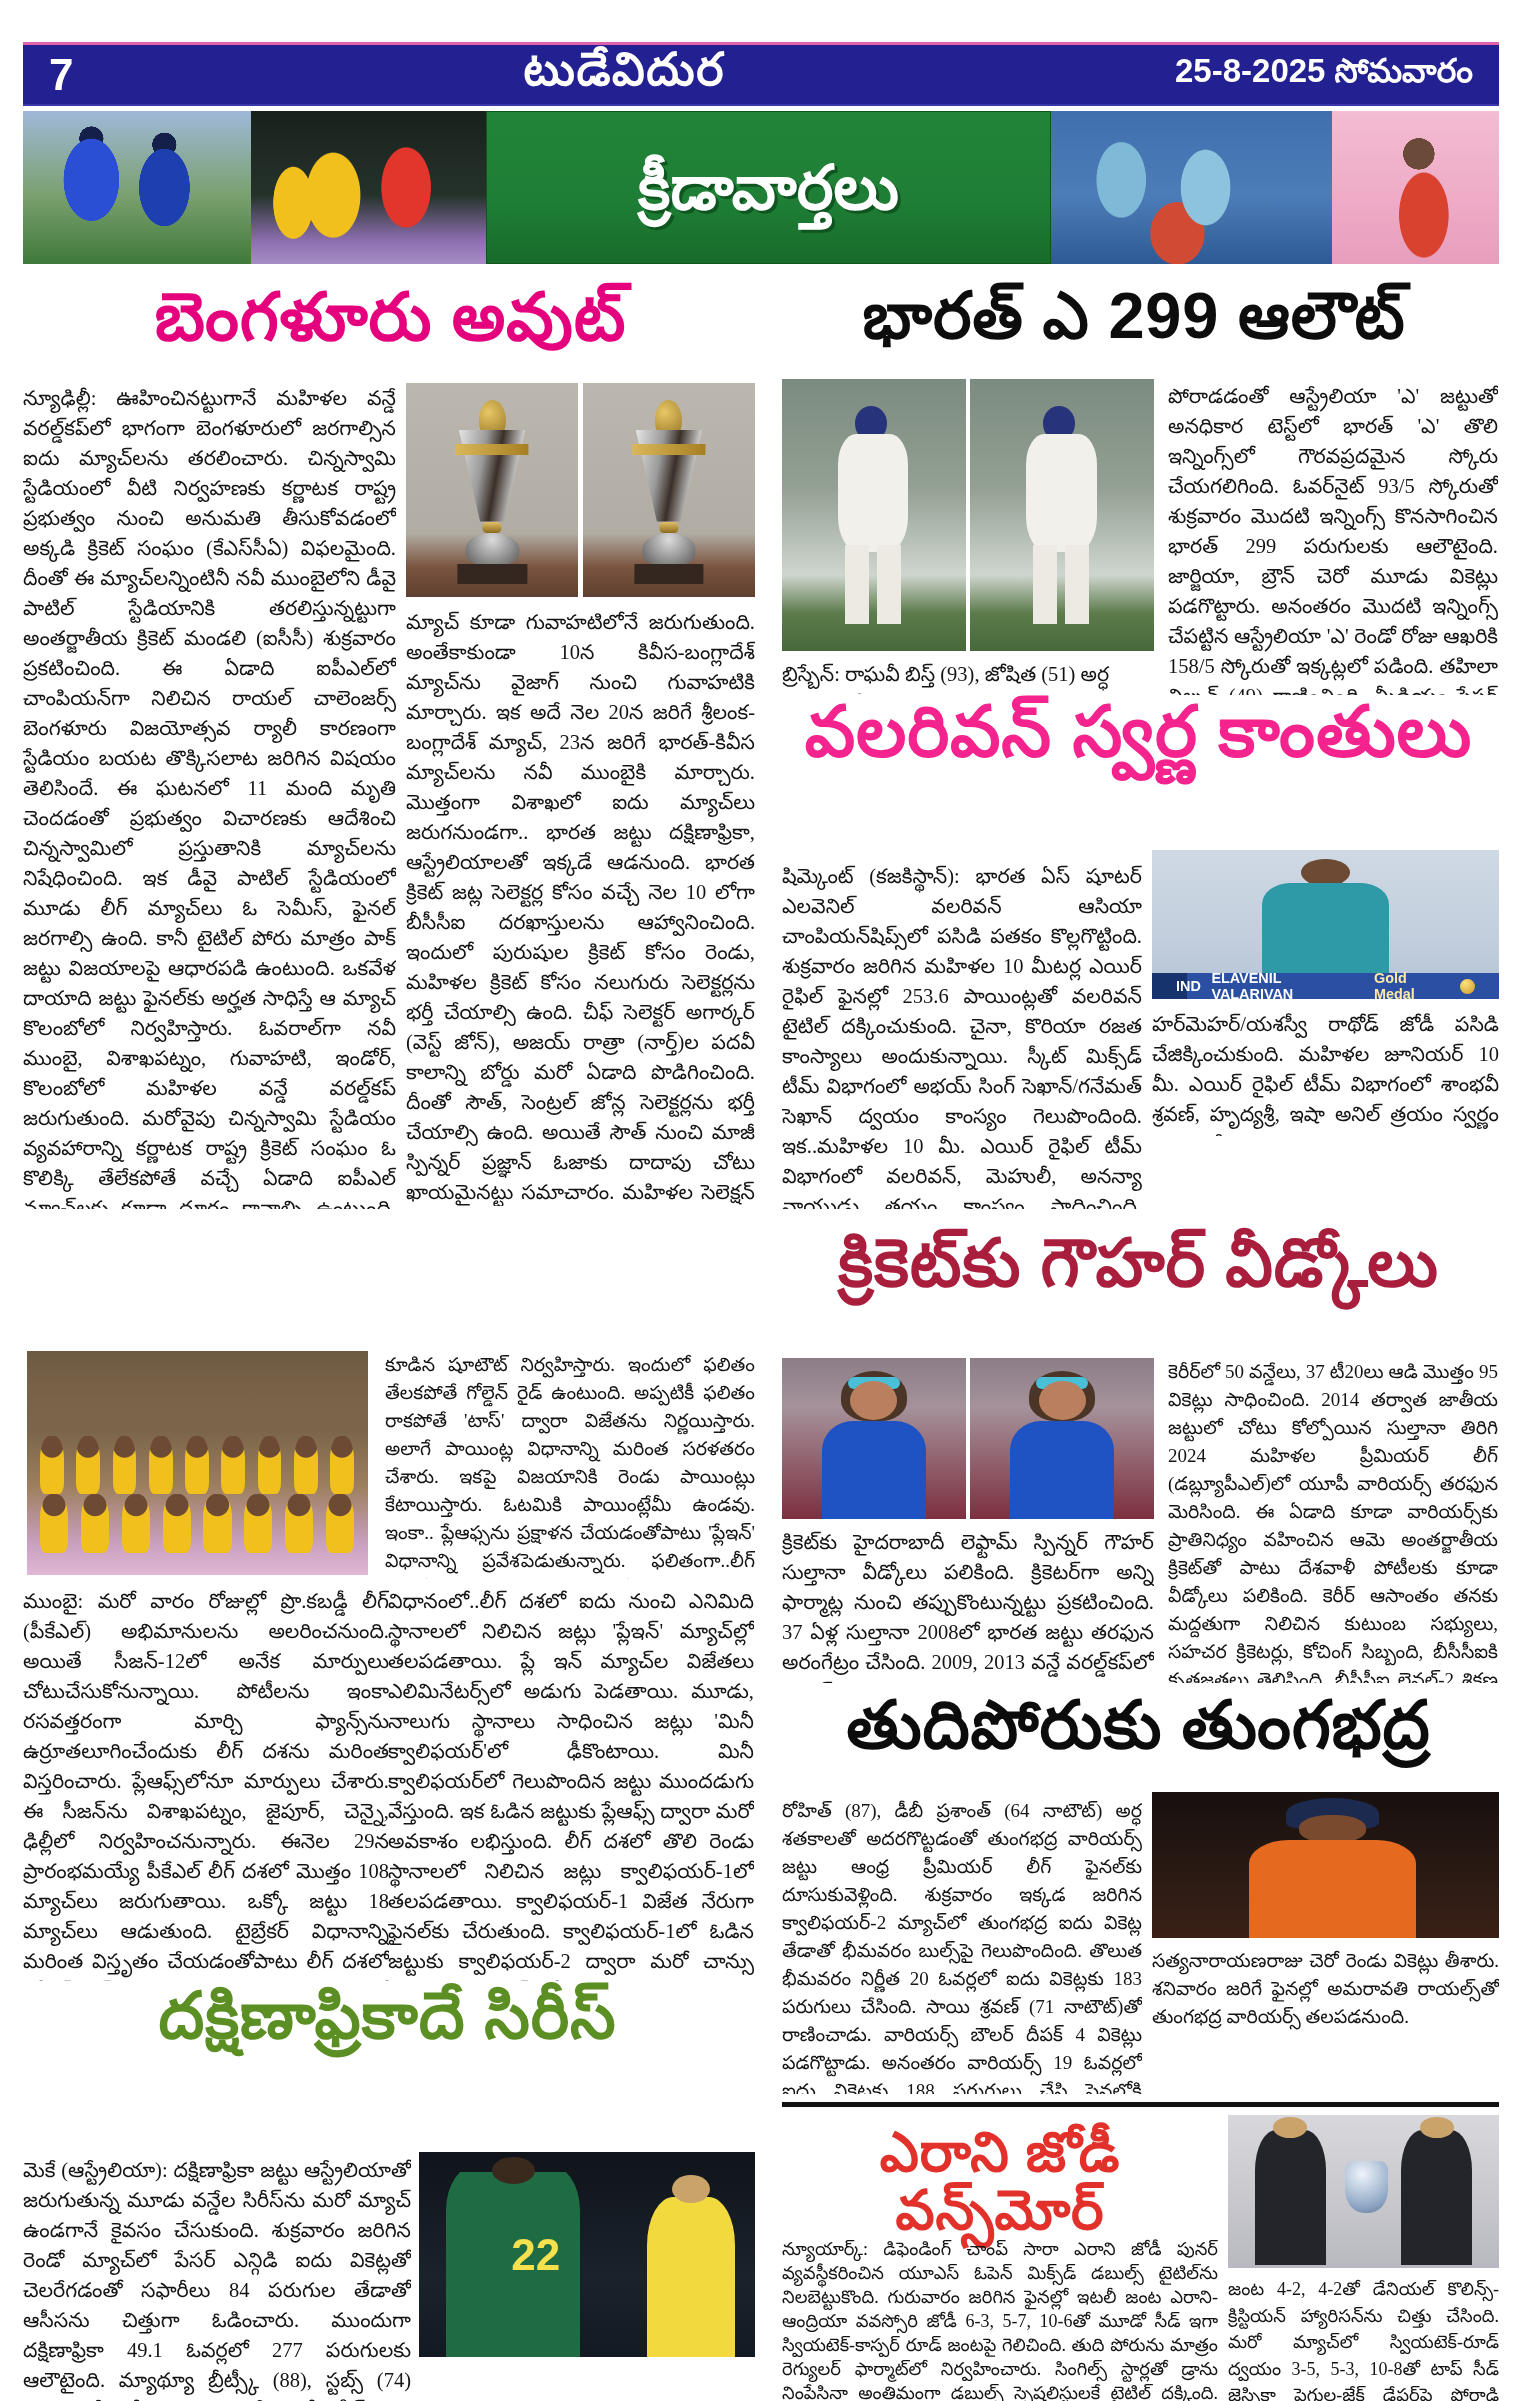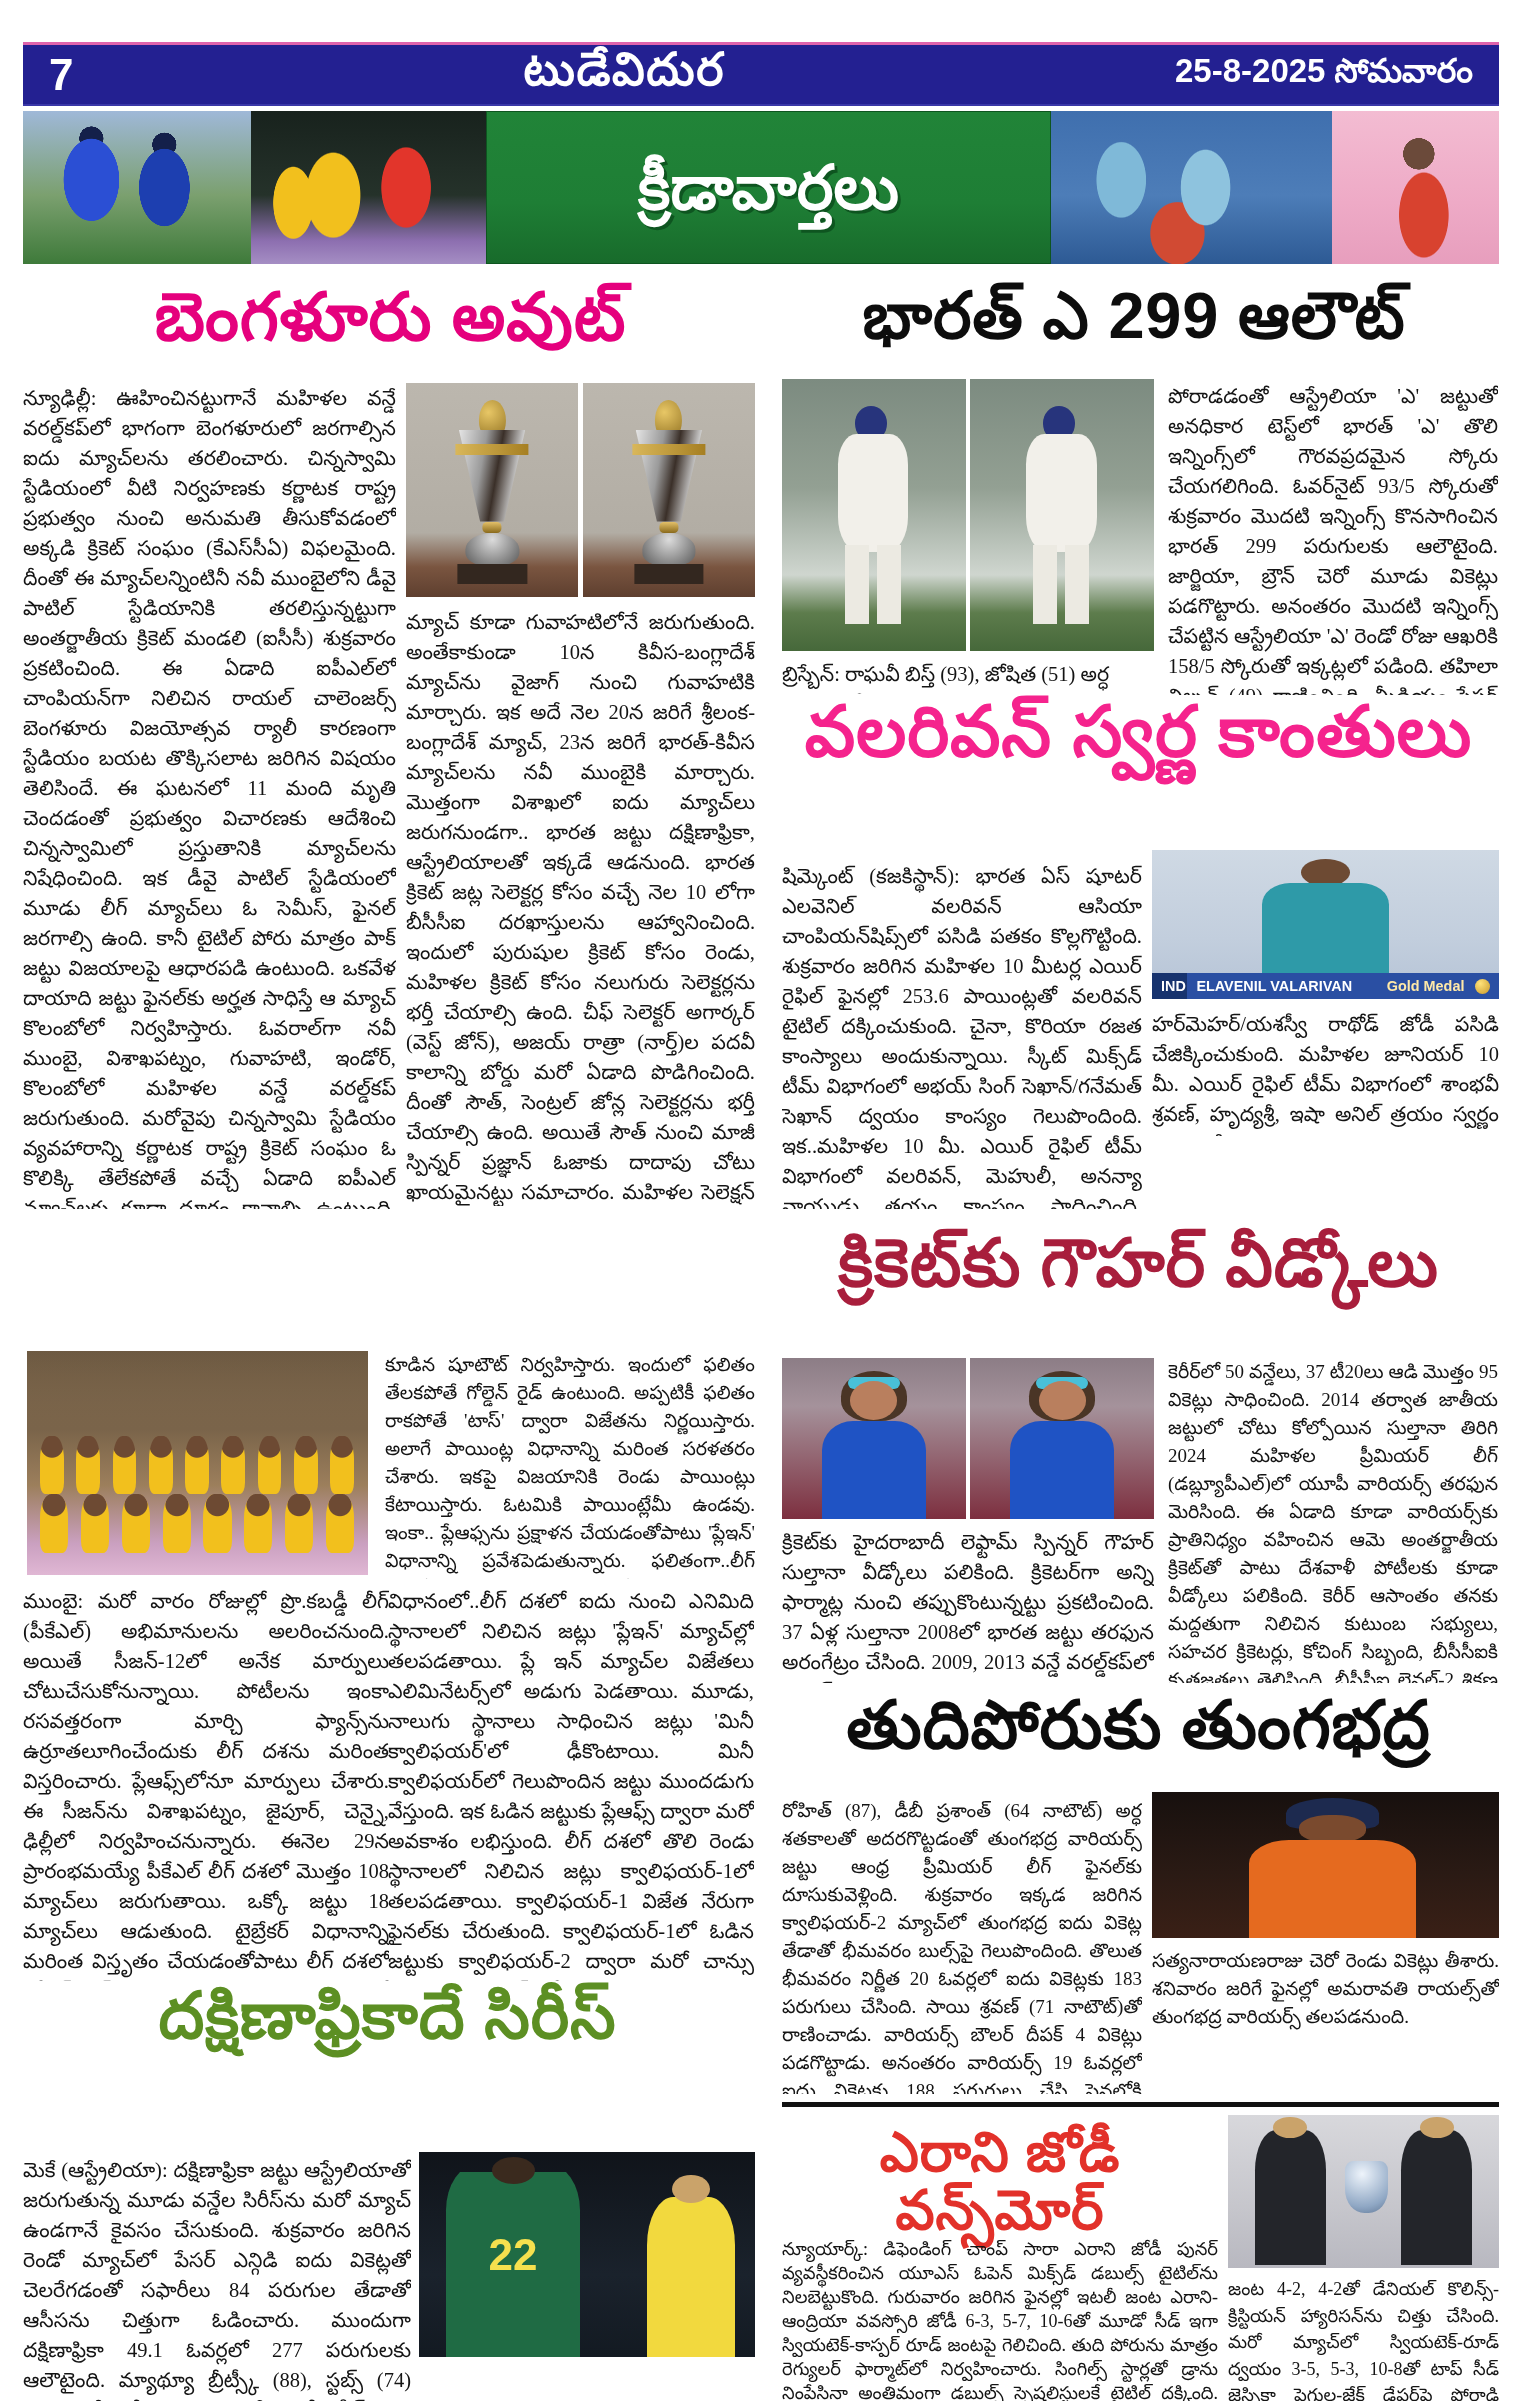--- a/index.html
+++ b/index.html
@@ -87,42 +87,42 @@
   .bat-fig .helmet { position:absolute; left:30%; top:0; width:34%; height:16%; border-radius:50%; background:#27347c; }
   .bat-fig .torso { position:absolute; left:12%; top:13%; width:74%; height:54%; border-radius:26% 26% 30% 30%; background:#f2f0ea; }
   .bat-fig .legs { position:absolute; left:20%; top:64%; width:58%; height:36%; background:
       linear-gradient(90deg,#eceae2 0 42%, transparent 42% 58%, #eceae2 58% 100%); }
 
   .medal-bg { background:linear-gradient(180deg,#cfd9e4 0%, #c2cedd 60%, #b5c3d6 100%); }
   .medal-fig { position:absolute; left:30%; top:6%; width:40%; height:82%; }
   .medal-fig .head { position:absolute; left:32%; top:0; width:36%; height:22%; border-radius:50%; background:#6d4a33; }
   .medal-fig .jacket { position:absolute; left:4%; top:20%; width:92%; height:80%; border-radius:22% 22% 6% 6%; background:#2e9aa8; }
   .medal-strip { position:absolute; left:0; bottom:0; width:100%; height:26px; background:linear-gradient(90deg,#17336e 0 10%, #2a4fa3 10% 100%);
-      display:flex; align-items:center; gap:10.6px; padding:0 9px; color:#fff;
+      display:flex; align-items:center; gap:10.6px; padding:0 24px; color:#fff;
       font-family:"Liberation Sans", sans-serif; font-size:14.4px; font-weight:bold; }
   .medal-strip .gm { margin-left:auto; color:#ffe9a8; }
   .medal-dot { width:15px; height:15px; border-radius:50%; background:radial-gradient(circle at 35% 30%, #ffe27a, #c9992b); }
 
   .gouher-bg { background:linear-gradient(180deg,#8c7d86 0%, #a5929b 30%, #7d2f3f 100%); }
   .gouher-fig { position:absolute; left:18%; top:8%; width:64%; height:92%; }
   .gouher-fig .hair { position:absolute; left:22%; top:0; width:56%; height:34%; border-radius:50% 50% 40% 40%; background:#4a3526; }
   .gouher-fig .face { position:absolute; left:30%; top:7%; width:40%; height:26%; border-radius:50%; background:#b97f5e; }
   .gouher-fig .glasses { position:absolute; left:28%; top:4%; width:44%; height:8%; border-radius:7.6px; background:#49c0d8; }
   .gouher-fig .shirt { position:absolute; left:6%; top:34%; width:88%; height:66%; border-radius:30% 30% 0 0; background:#1f53c4; }
 
   .team-bg { background:linear-gradient(180deg,#6e5b43 0%, #8a735314 0%, #7a644a 35%, #9c7f5c 60%, #caa0c0 86%, #e0b7d4 100%),
       linear-gradient(180deg,#6a5740,#9c7f5c); }
   .team-row { position:absolute; left:4%; width:92%; height:26%; display:flex; gap:4%; }
   .team-row span { flex:1; border-radius:40% 40% 20% 20%; background:radial-gradient(circle at 50% 18%, #6d4a33 0 22%, #f2c01d 24% 100%); }
 
   .sa-bg { background:linear-gradient(180deg,#10141a 0%, #1a222c 60%, #131a22 100%); }
   .sa-bowler { position:absolute; left:8%; top:6%; width:40%; height:94%;
       background:linear-gradient(180deg,transparent 0 4%, #1f6b44 4% 100%); border-radius:24% 24% 0 0; }
   .sa-bowler .head { position:absolute; left:34%; top:-4%; width:32%; height:14%; border-radius:50%; background:#3a2a1e; }
-  .sa-num { position:absolute; left:14%; top:38%; width:28%; text-align:center; color:#f5e04e;
+  .sa-num { position:absolute; left:14%; top:38%; width:28%; text-align:right; color:#f5e04e;
       font-family:"Liberation Sans", sans-serif; font-size:44px; font-weight:bold; }
   .sa-batter { position:absolute; right:6%; top:22%; width:26%; height:78%; background:#f2d93e; border-radius:30% 30% 0 0; }
   .sa-batter .head { position:absolute; left:28%; top:-14%; width:44%; height:18%; border-radius:50%; background:#caa36a; }
 
   .tb-bg { background:linear-gradient(180deg,#17100e 0%, #2a1a14 55%, #3a2016 100%); }
   .tb-fig { position:absolute; left:28%; top:4%; width:48%; height:96%; }
   .tb-fig .cap { position:absolute; left:22%; top:0; width:56%; height:22%; border-radius:50% 50% 20% 20%; background:#1d2a4f; }
   .tb-fig .face { position:absolute; left:30%; top:12%; width:40%; height:20%; border-radius:45%; background:#7a4a2e; }
   .tb-fig .jersey { position:absolute; left:0; top:30%; width:100%; height:70%; border-radius:24% 24% 0 0; background:#e56a1f; }
 

